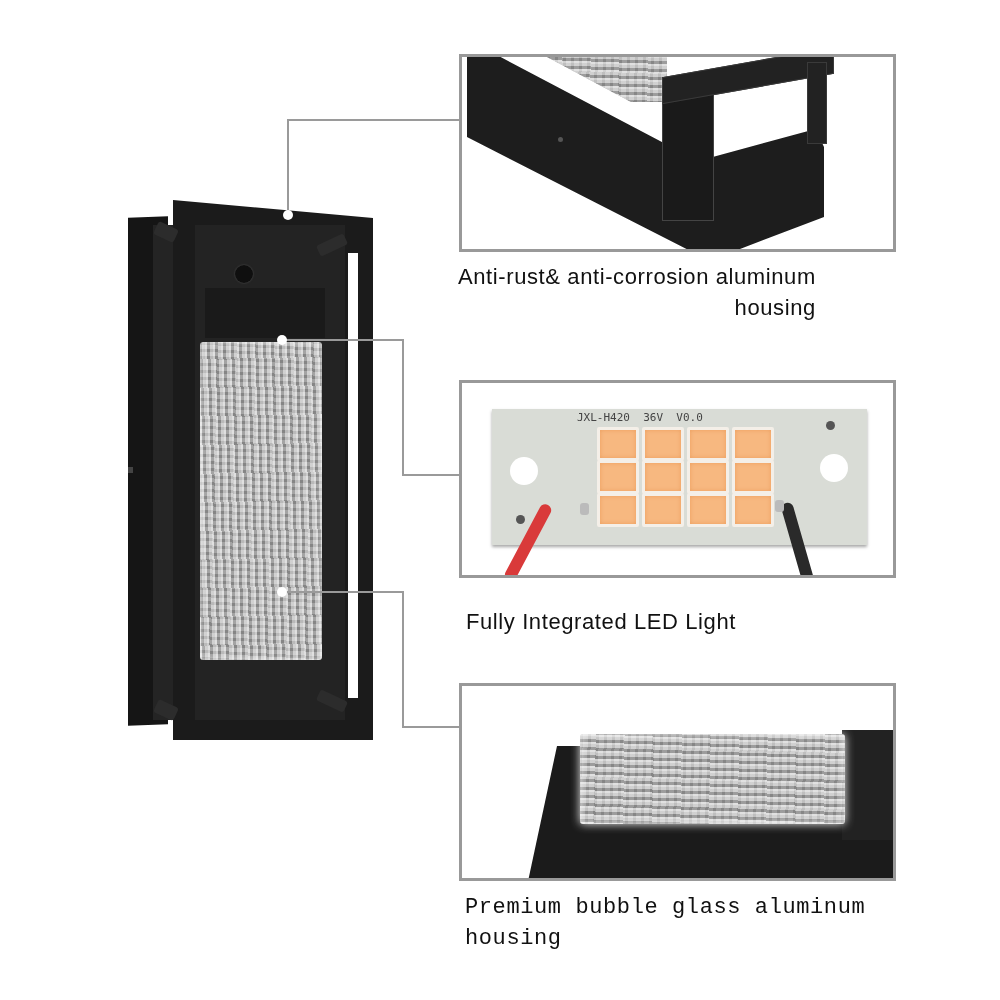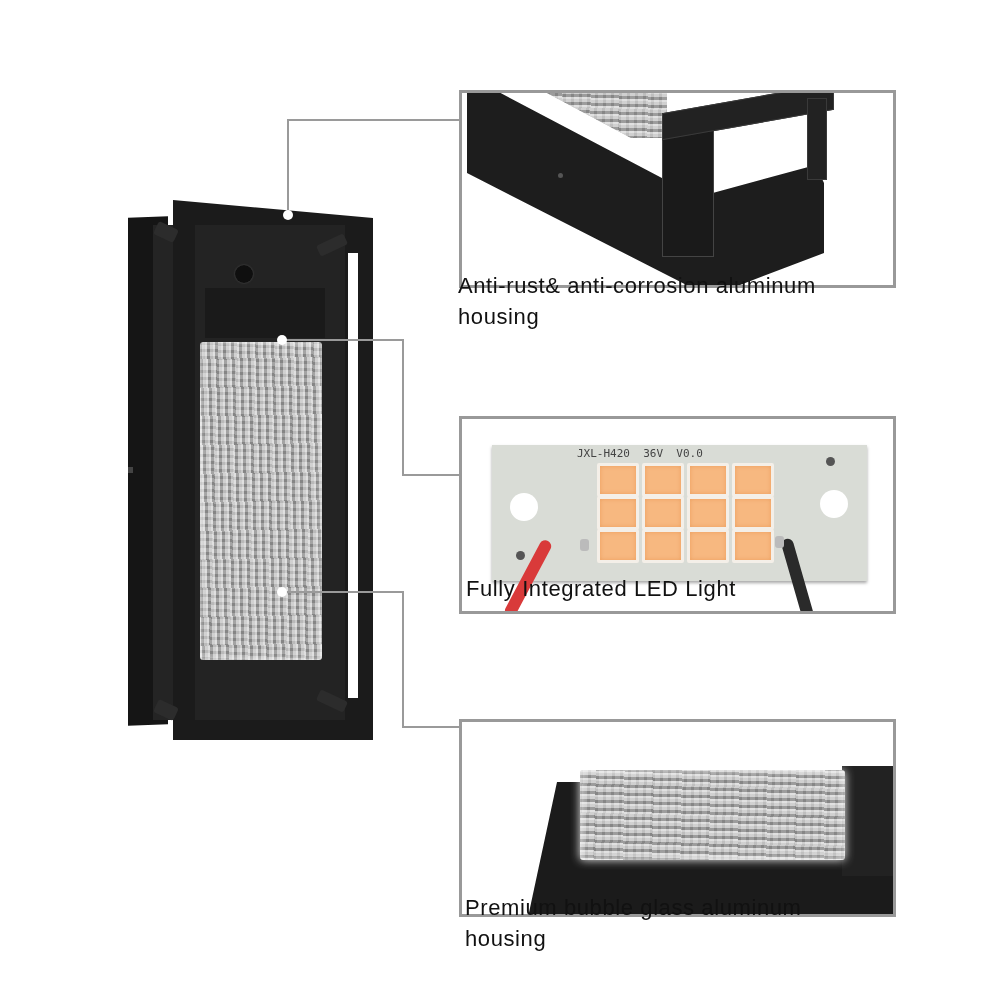--- a/index.html
+++ b/index.html
@@ -1,20 +1,20 @@
 <!DOCTYPE html>
 <html><head>
 <meta charset="utf-8">
 <style>
   html, body { margin:0; padding:0; background:#ffffff; }
   body { width:1000px; height:1000px; position:relative; overflow:hidden; font-family:"Liberation Sans", sans-serif; }
   .abs { position:absolute; }
   .line { position:absolute; background:#9a9a9a; }
   .dot { position:absolute; width:10px; height:10px; border-radius:50%; background:#ffffff; }
-  .panel { position:absolute; border:3px solid #999999; background:#ffffff; overflow:hidden; box-sizing:border-box;margin-top:36px; }
+  .panel { position:absolute; border:3px solid #999999; background:#ffffff; overflow:hidden; box-sizing:border-box; }
   .caption { position:absolute; font-size:22px; color:#111; letter-spacing:0.6px; line-height:31px; }
   .glass {
     background:
       repeating-linear-gradient(88deg, rgba(255,255,255,0.55) 0 2px, rgba(120,120,120,0.35) 2px 5px, rgba(230,230,230,0.5) 5px 8px),
       repeating-linear-gradient(3deg, rgba(90,90,90,0.25) 0 3px, rgba(255,255,255,0.3) 3px 7px),
       #9d9d9d;
   }
   .glass-h {
     background:
       repeating-linear-gradient(2deg, rgba(255,255,255,0.55) 0 2px, rgba(110,110,110,0.4) 2px 5px, rgba(230,230,230,0.5) 5px 8px),
@@ -66,21 +66,21 @@
 <div class="dot" style="left:277px; top:587px;"></div>
 
 <div class="panel" style="left:459px; top:54px; width:437px; height:198px;">
   <div class="abs" style="left:5px; top:0; width:420px; height:200px; background:#1d1d1d; clip-path:polygon(0 0, 8% 0, 55% 52%, 83% 36%, 85% 45%, 85% 80%, 60% 100%, 56% 100%, 0 40%);"></div>
   <div class="abs glass-h" style="left:85px; top:0; width:120px; height:45px; clip-path:polygon(0 0, 100% 0, 100% 100%, 70% 100%);"></div>
   <div class="abs" style="left:200px; top:22px; width:50px; height:140px; background:#1a1a1a; border:1px solid #444;"></div>
   <div class="abs" style="left:200px; top:5px; width:170px; height:25px; background:#222; border:1px solid #3a3a3a; transform:skewY(-10deg);"></div>
   <div class="abs" style="left:345px; top:5px; width:18px; height:80px; background:#222; border:1px solid #3a3a3a;"></div>
   <div class="abs" style="left:96px; top:80px; width:5px; height:5px; border-radius:50%; background:#555;"></div>
 </div>
-<div class="caption" style="left:458px; top:270px;">
+<div class="caption" style="left:458px; top:261px;text-align:right;">
   <div>Anti-rust&amp; anti-corrosion aluminum</div>
   <div>housing</div>
 </div>
 
 <div class="panel" style="left:459px; top:380px; width:437px; height:198px;">
   <div class="abs" style="left:30px; top:26px; width:375px; height:136px; background:#d9dcd6; box-shadow:0 2px 3px rgba(0,0,0,0.35);">
     <div class="abs" style="left:85px; top:2px; font-family:'DejaVu Sans Mono', monospace; font-size:11px; color:#444; white-space:pre;">JXL-H420  36V  V0.0</div>
     <div class="abs" style="left:18px; top:48px; width:28px; height:28px; border-radius:50%; background:#ffffff;"></div>
     <div class="abs" style="left:328px; top:45px; width:28px; height:28px; border-radius:50%; background:#ffffff;"></div>
     <div class="abs" style="left:334px; top:12px; width:9px; height:9px; border-radius:50%; background:#555;"></div>
@@ -98,25 +98,25 @@
     <div class="led" style="left:150px; top:84px;"></div>
     <div class="led" style="left:195px; top:84px;"></div>
     <div class="led" style="left:240px; top:84px;"></div>
   </div>
 
   <div class="abs" style="left:80px; top:122px; width:12px; height:85px; background:#d93a3a; border-radius:6px; transform:rotate(28deg); transform-origin:top center;"></div>
   <div class="abs" style="left:318px; top:120px; width:12px; height:85px; background:#2a2a2a; border-radius:6px; transform:rotate(-16deg); transform-origin:top center;"></div>
   <div class="abs" style="left:118px; top:120px; width:9px; height:12px; background:#bbb; border-radius:3px;"></div>
   <div class="abs" style="left:313px; top:117px; width:9px; height:12px; background:#bbb; border-radius:3px;"></div>
 </div>
-<div class="caption" style="left:466px; top:573px;">
+<div class="caption" style="left:466px; top:606px;">
   <div>Fully Integrated LED Light</div>
 </div>
 
 <div class="panel" style="left:459px; top:683px; width:437px; height:198px;">
   <div class="abs" style="left:65px; top:60px; width:375px; height:140px; background:#1b1b1b; clip-path:polygon(8% 0, 100% 0, 100% 100%, 0 100%);"></div>
   <div class="abs" style="left:380px; top:44px; width:60px; height:110px; background:#222;"></div>
   <div class="abs glass-h" style="left:118px; top:48px; width:265px; height:90px; border-radius:3px; box-shadow:0 0 10px rgba(255,255,255,0.9), inset 0 0 8px rgba(255,255,255,0.8);"></div>
 </div>
-<div class="caption" style="left:465px; top:892px;">
+<div class="caption" style="left:465px; top:892px;font-family:Liberation Mono, monospace;">
   <div>Premium bubble glass aluminum</div>
   <div>housing</div>
 </div>
 
 </body></html>

